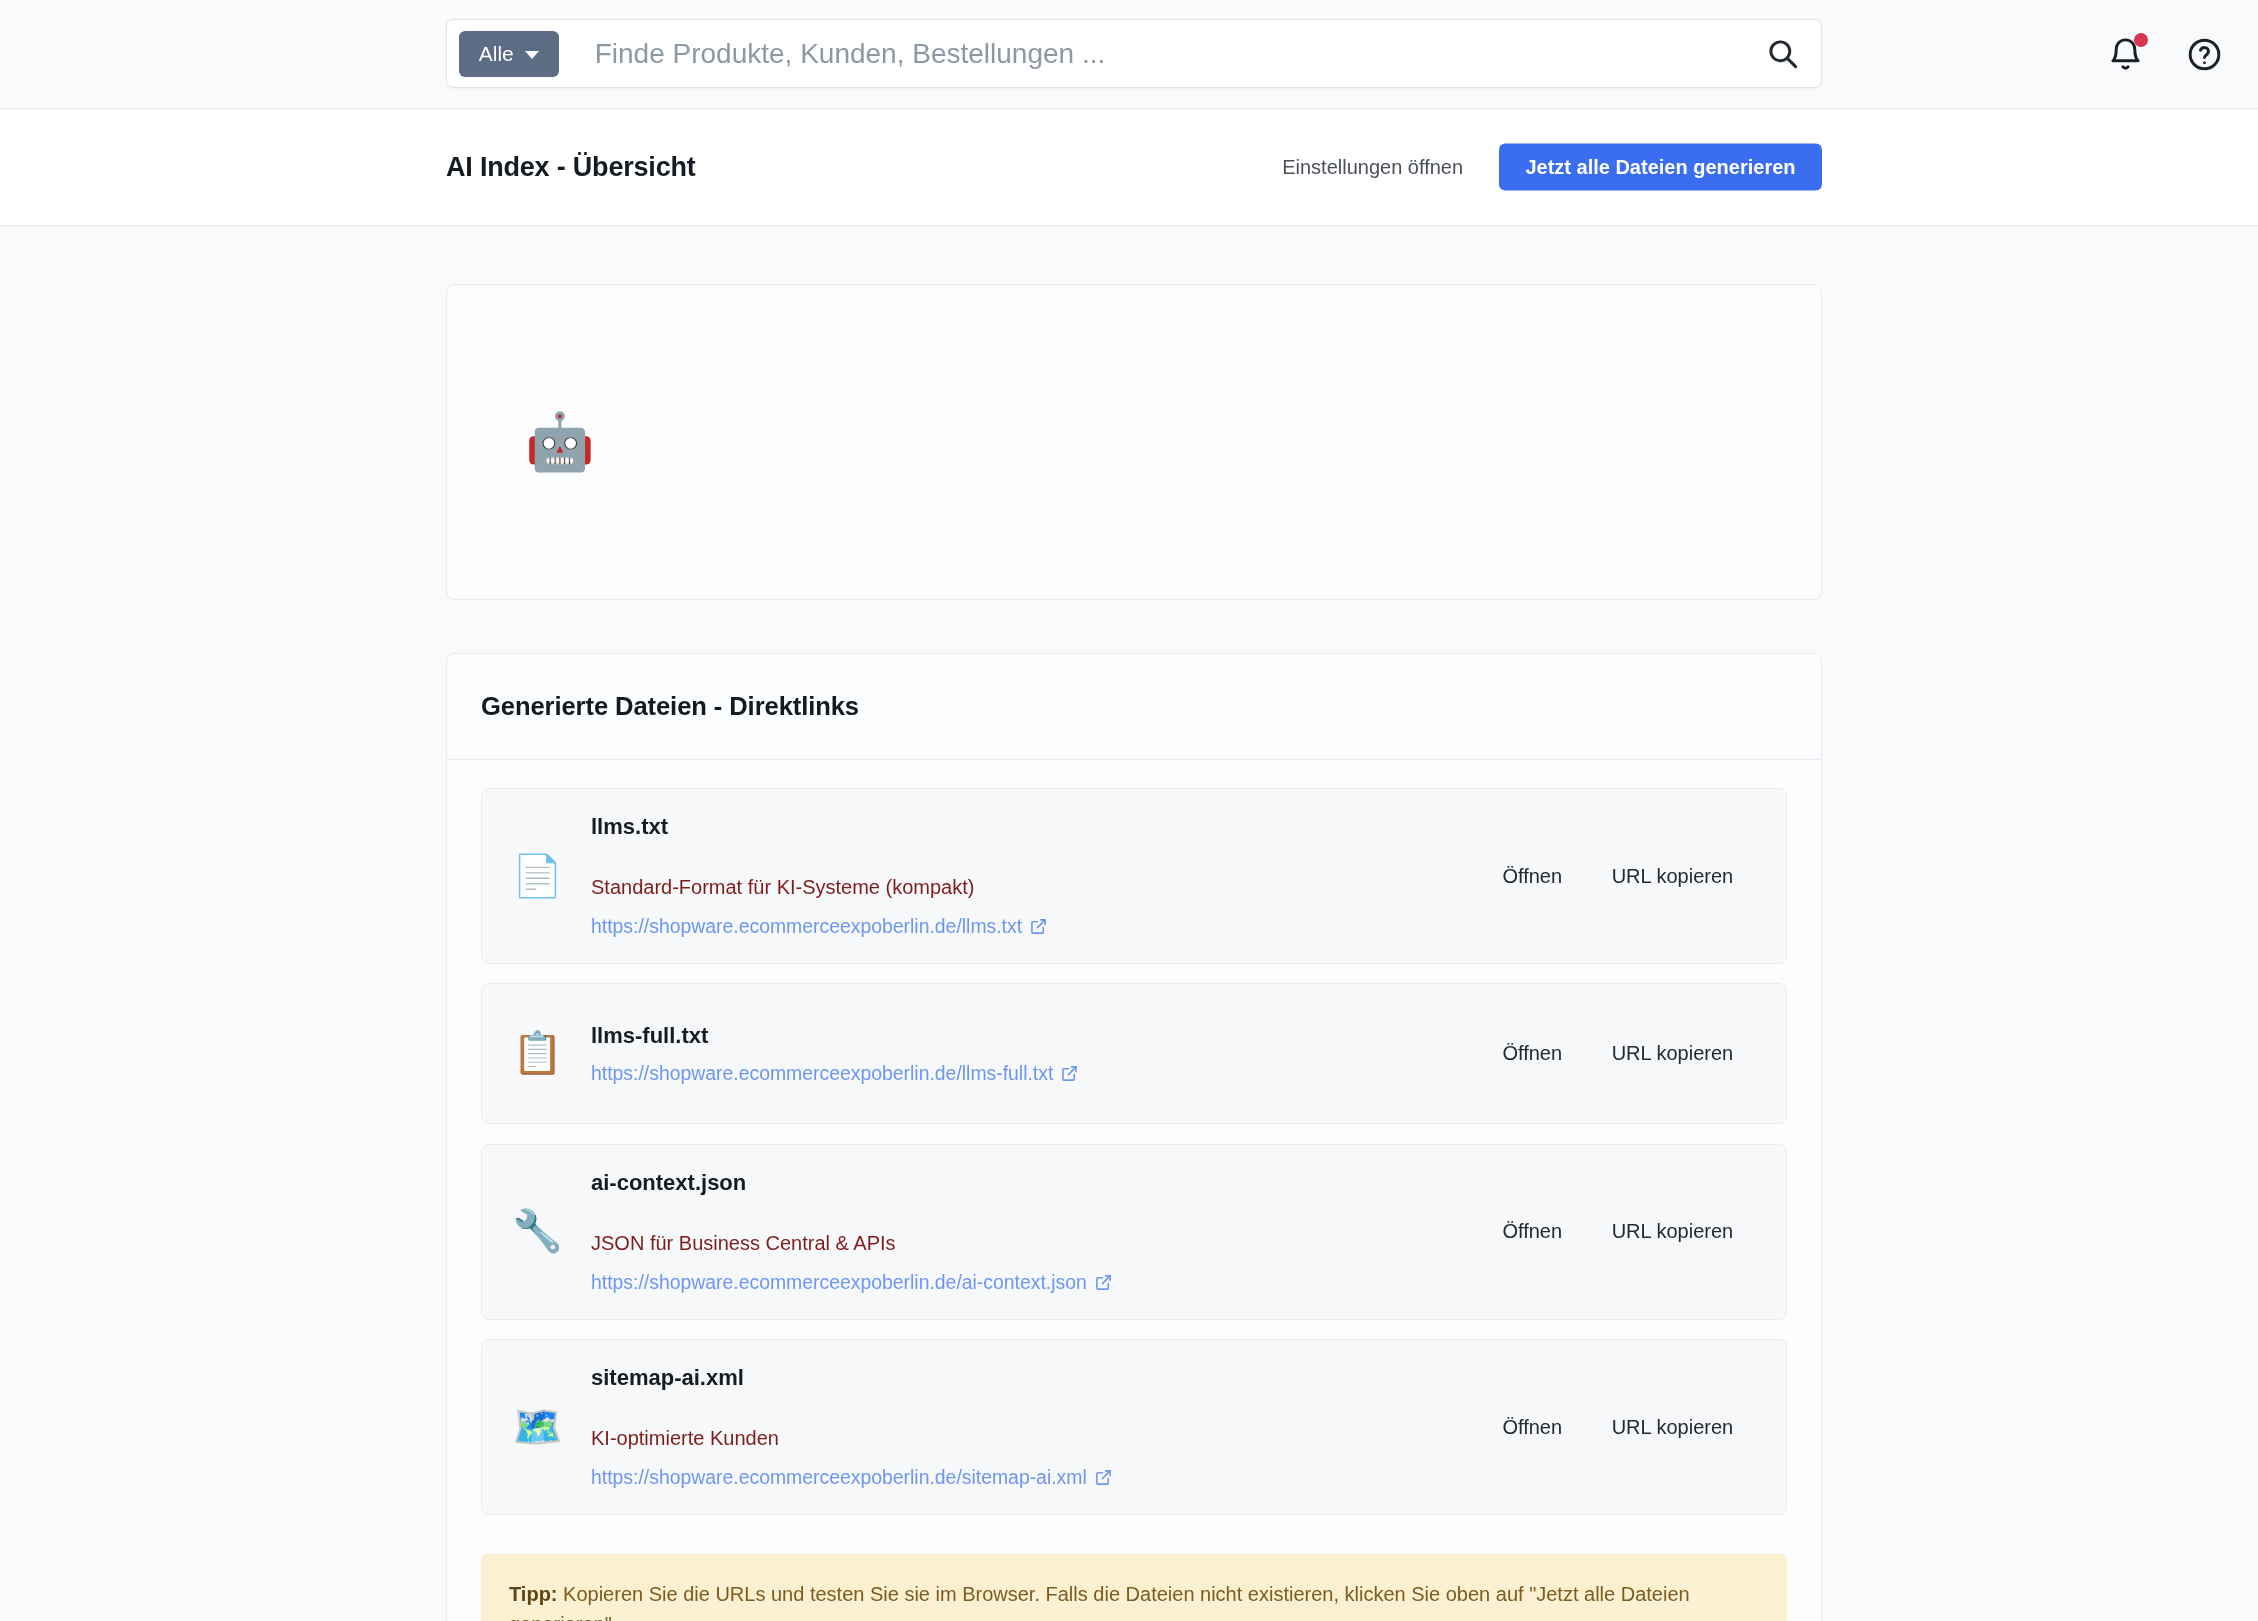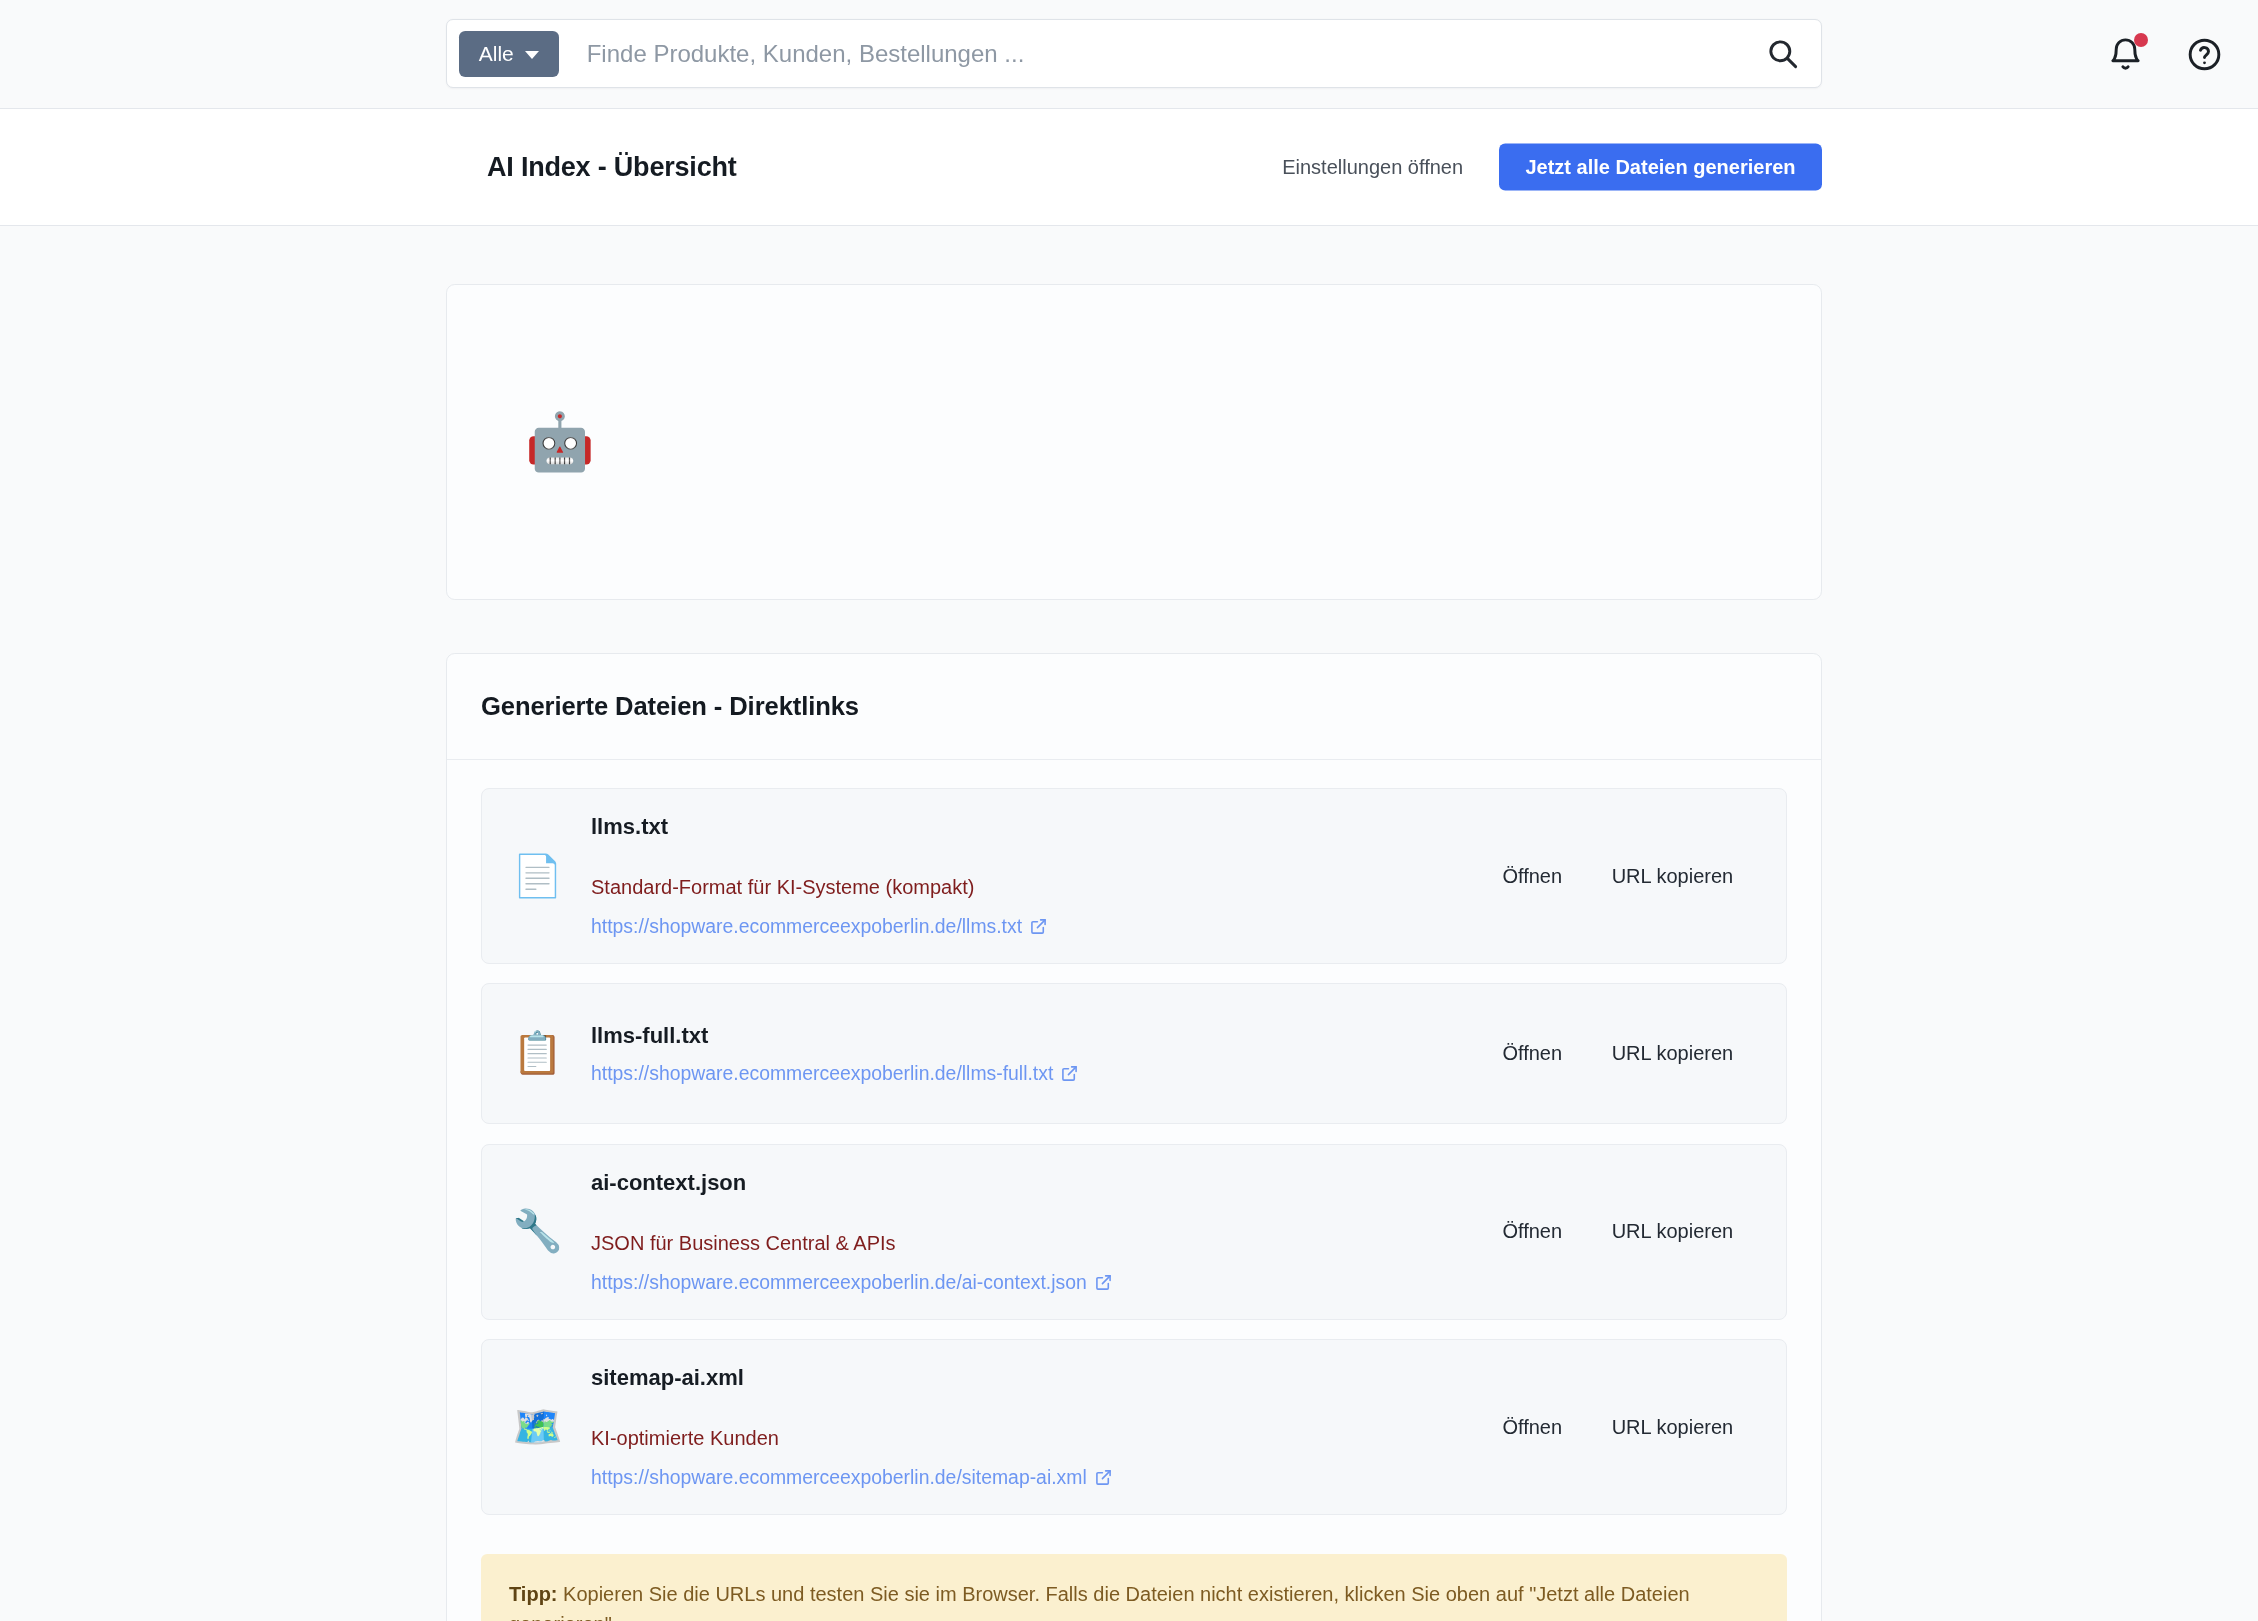--- a/index.html
+++ b/index.html
@@ -61,23 +61,23 @@
     border-right: 7px solid transparent;
     border-top: 8px solid #ffffff;
     margin-top: 1.8px;
   }
 
   .search-input {
     flex: 1;
     border: none;
     outline: none;
     background: transparent;
-    font-size: 24px;
+    font-size: 28px;
     color: #14532d;
-    padding-left: 28px;
+    padding-left: 36px;
     font-family: inherit;
   }
   .search-input::placeholder { color: #8e98a4; }
 
   .search-icon { width: 35px; height: 35px; color: #23282f; flex: none; margin-right: 8.8px; cursor: pointer; }
   .search-icon svg { width: 100%; height: 100%; display: block; }
 
   .topbar-actions {
     position: absolute;
     right: 35px;
@@ -112,21 +112,20 @@
   }
   .page-title {
     position: absolute;
     left: 446px;
     top: 50%;
     transform: translateY(-50%);
     font-size: 27px;
     font-weight: 700;
     color: #151b22;
     letter-spacing: -0.2px;
-    margin-left: 41px;
   }
   .header-actions {
     position: absolute;
     right: 436px;
     top: 50%;
     transform: translateY(-50%);
     display: flex;
     align-items: center;
     gap: 34px;
   }

